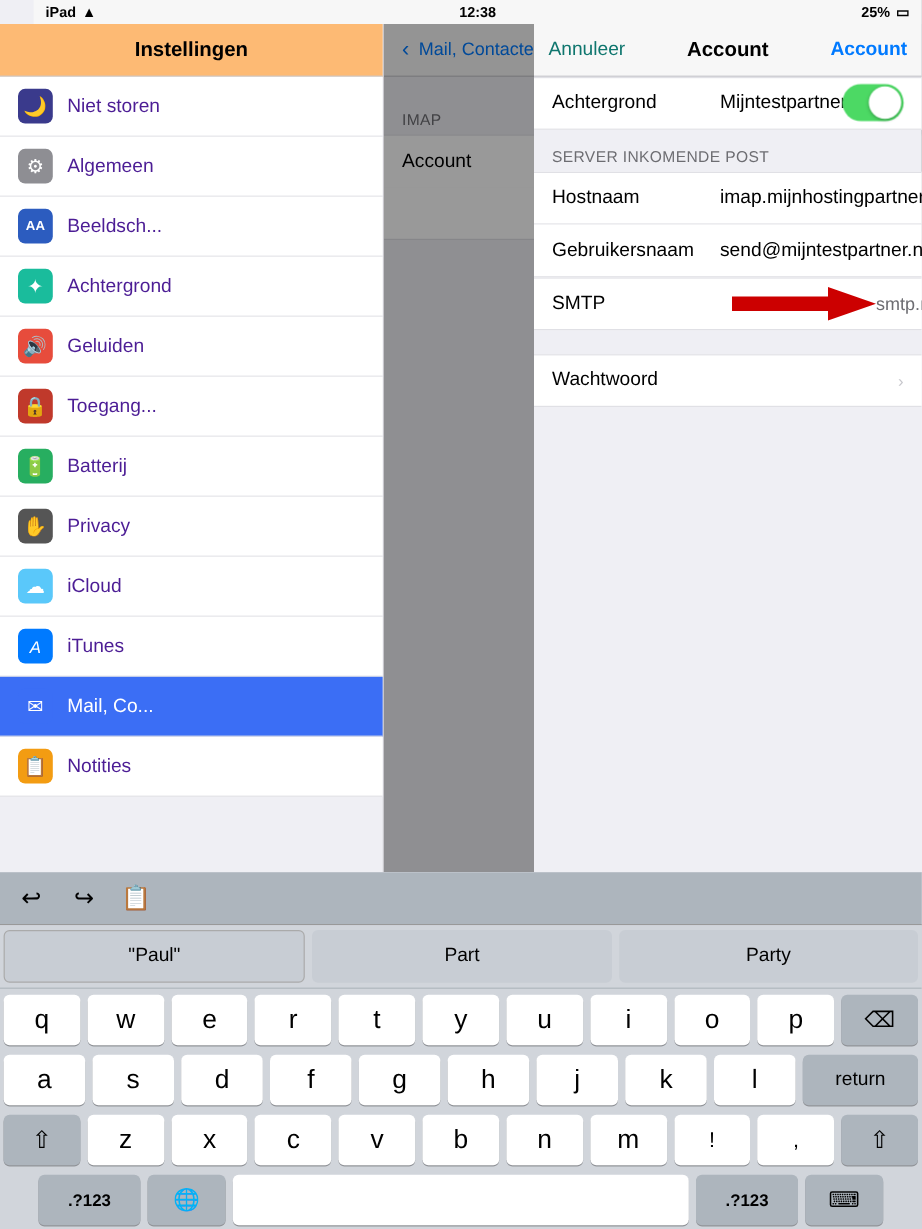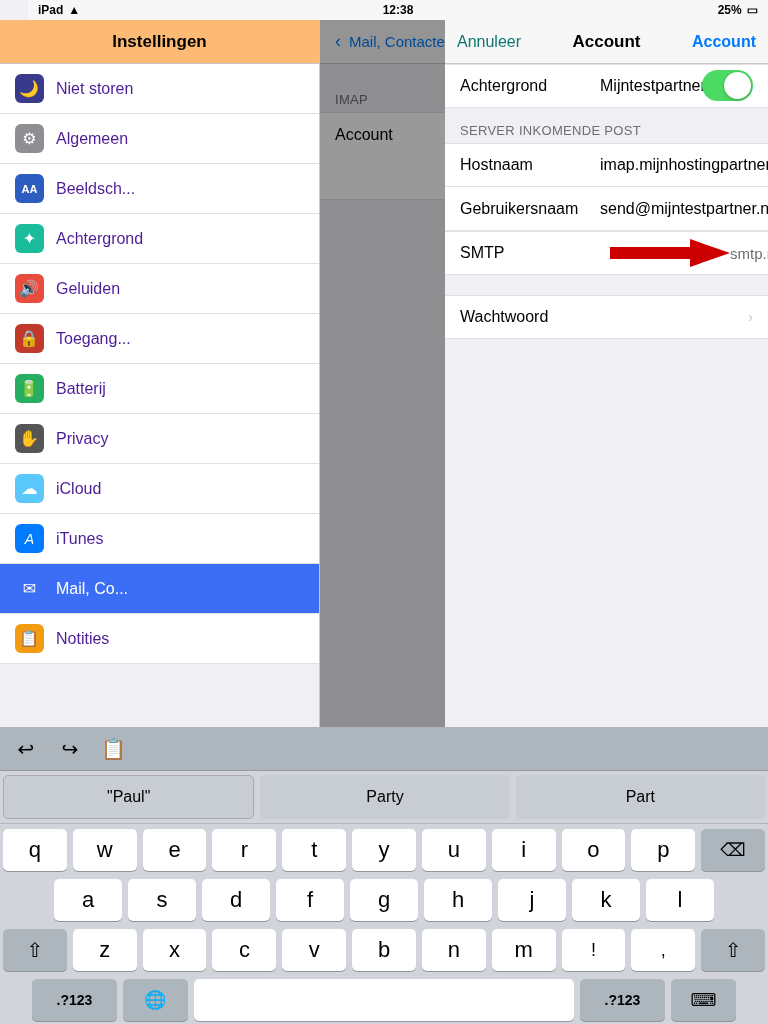--- a/index.html
+++ b/index.html
@@ -544,22 +544,22 @@
 
   <div class="keyboard-toolbar">
     <div class="toolbar-btn">↩</div>
     <div class="toolbar-btn">↪</div>
     <div class="toolbar-btn">📋</div>
     <div style="flex:1;"></div>
   </div>
 
   <div class="suggestion-bar">
     <div class="suggestion-item bordered">"Paul"</div>
+    <div class="suggestion-item">Part</div>
     <div class="suggestion-item">Party</div>
-    <div class="suggestion-item">Part</div>
   </div>
 
   <div class="keyboard-rows">
 
     <div class="key-row">
       <div class="key">q</div>
       <div class="key">w</div>
       <div class="key">e</div>
       <div class="key">r</div>
       <div class="key">t</div>
@@ -574,20 +574,21 @@
     <div class="key-row">
       <div class="key">a</div>
       <div class="key">s</div>
       <div class="key">d</div>
       <div class="key">f</div>
       <div class="key">g</div>
       <div class="key">h</div>
       <div class="key">j</div>
       <div class="key">k</div>
       <div class="key">l</div>
+      <div class="key gray-key return-key" style="max-width:110px;">return</div>
     </div>
 
     <div class="key-row">
       <div class="key gray-key shift-key" style="font-size:20px;">⇧</div>
       <div class="key">z</div>
       <div class="key">x</div>
       <div class="key">c</div>
       <div class="key">v</div>
       <div class="key">b</div>
       <div class="key">n</div>

